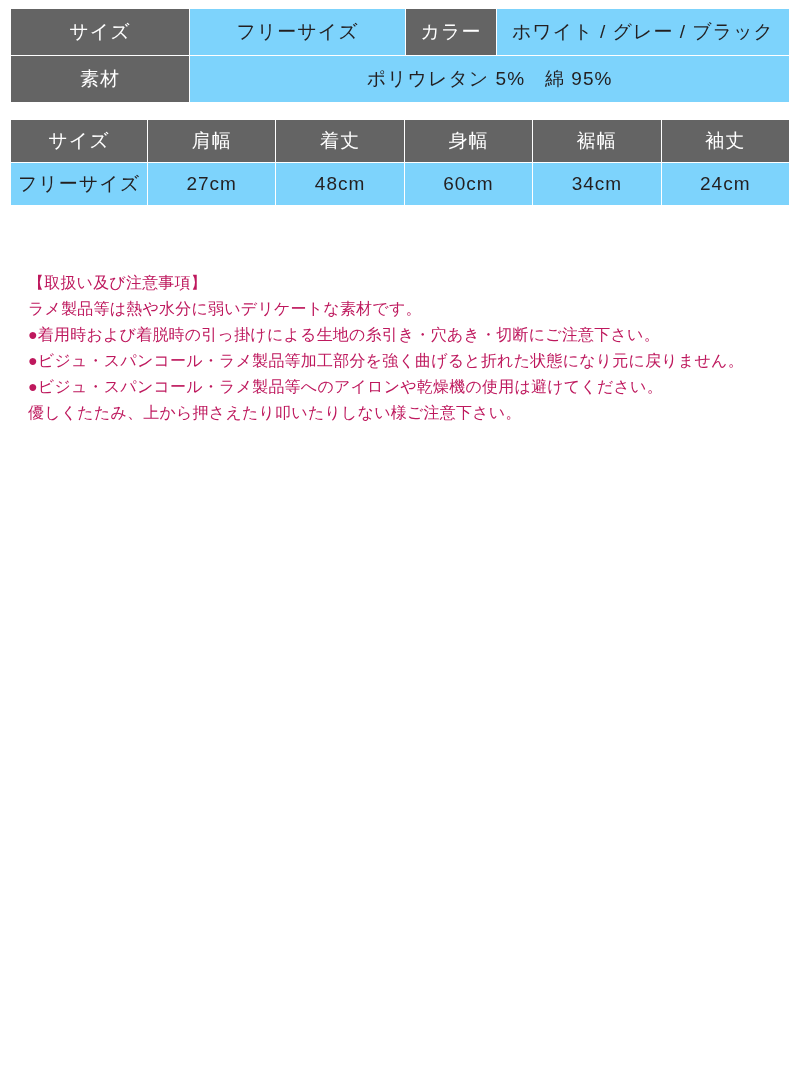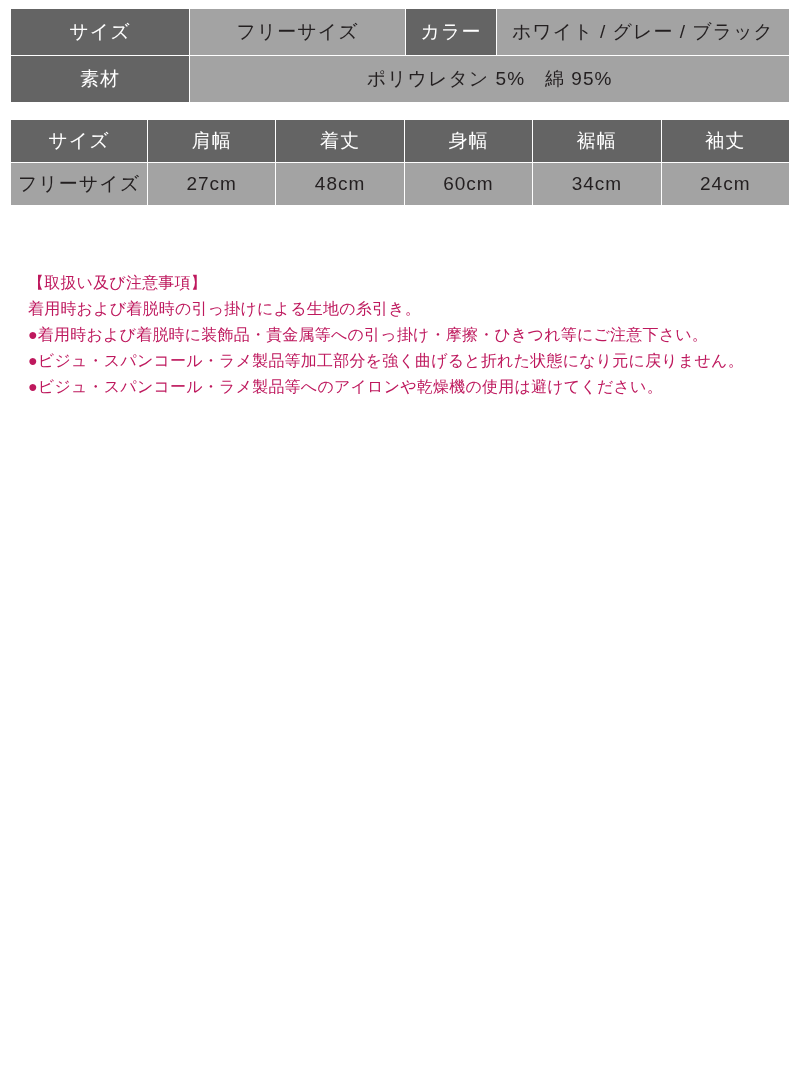--- a/index.html
+++ b/index.html
@@ -30,21 +30,21 @@
   table.spec td,
   table.spec th {
     border: 1px solid #ffffff;
     text-align: center;
     vertical-align: middle;
     font-weight: normal;
     font-size: 19px;
     letter-spacing: 1px;
     padding: 0;
     height: 44px;
-    background: #a3a3a3;
+    background: #7dd3fc;
     color: #231f20;
   }
   table.spec td.hdr,
   table.spec th.hdr {
     background: #646464;
     color: #ffffff;
   }
   .block {
     margin-bottom: 14px;
   }
@@ -117,19 +117,20 @@
         <td>34cm</td>
         <td>24cm</td>
       </tr>
     </tbody>
       </table>
   </div>
 
 
   <div class="notes">
     <div class="line">【取扱い及び注意事項】</div>
-    <div class="line">着用時および着脱時の引っ掛けによる生地の糸引き。</div>
-    <div class="line">●着用時および着脱時に装飾品・貴金属等への引っ掛け・摩擦・ひきつれ等にご注意下さい。</div>
+    <div class="line">ラメ製品等は熱や水分に弱いデリケートな素材です。</div>
+    <div class="line">●着用時および着脱時の引っ掛けによる生地の糸引き・穴あき・切断にご注意下さい。</div>
     <div class="line">●ビジュ・スパンコール・ラメ製品等加工部分を強く曲げると折れた状態になり元に戻りません。</div>
     <div class="line">●ビジュ・スパンコール・ラメ製品等へのアイロンや乾燥機の使用は避けてください。</div>
+    <div class="line">優しくたたみ、上から押さえたり叩いたりしない様ご注意下さい。</div>
   </div>
 
 </div>
 
 </body></html>

